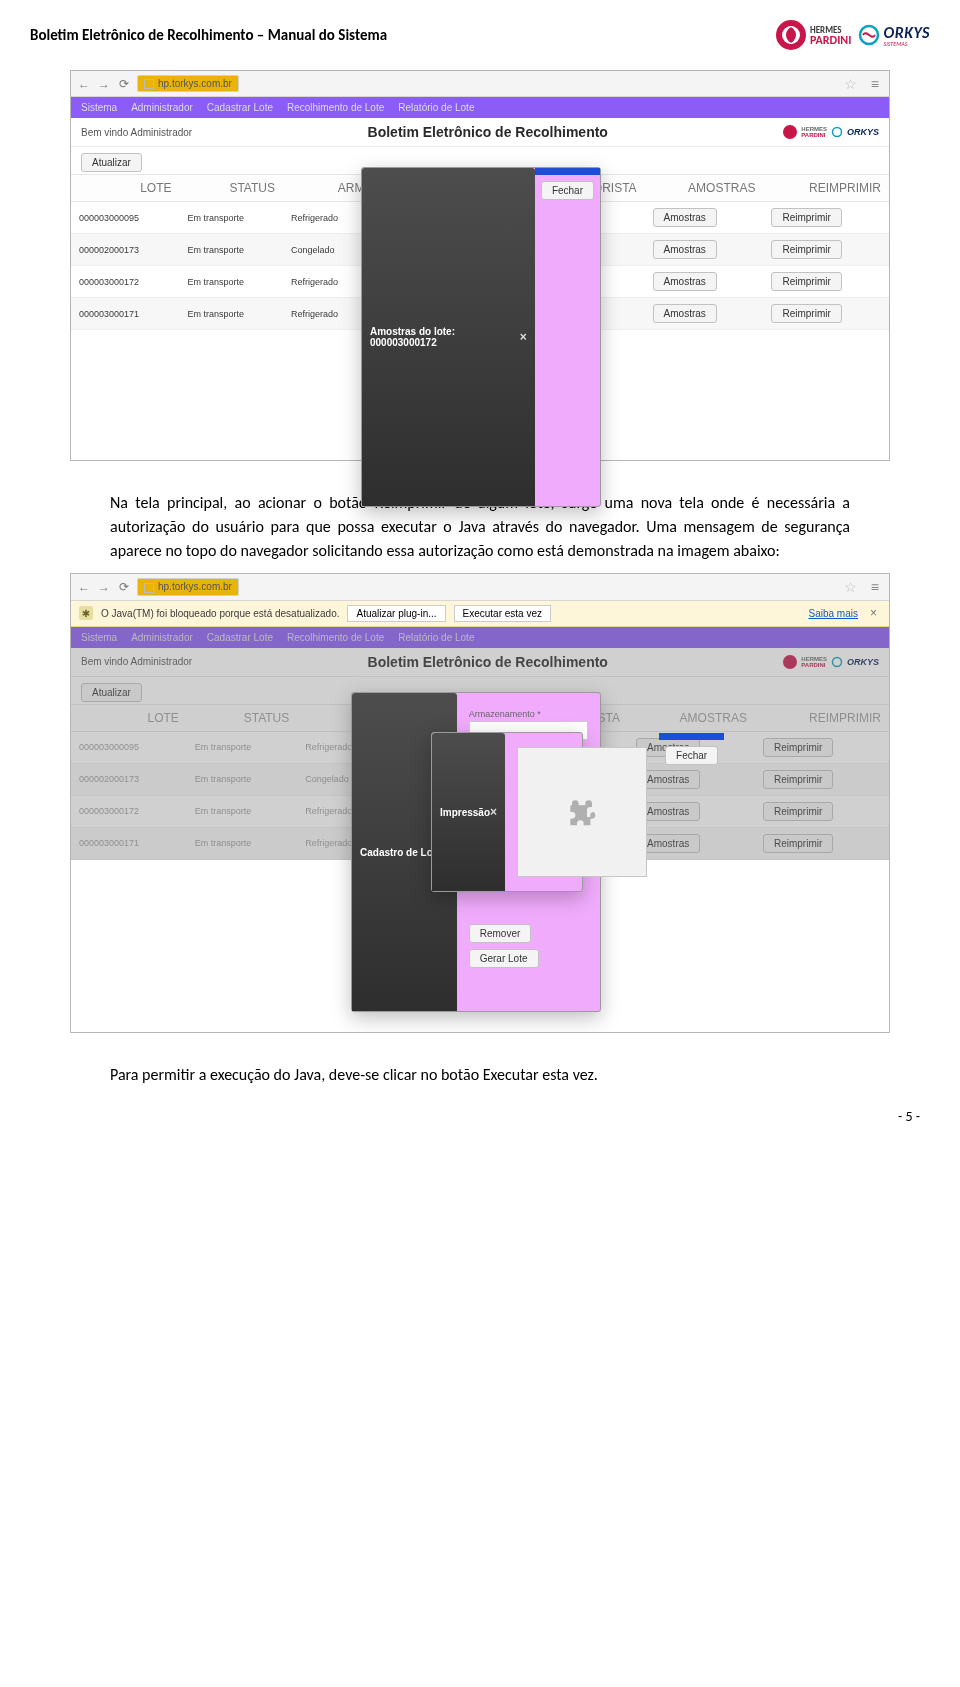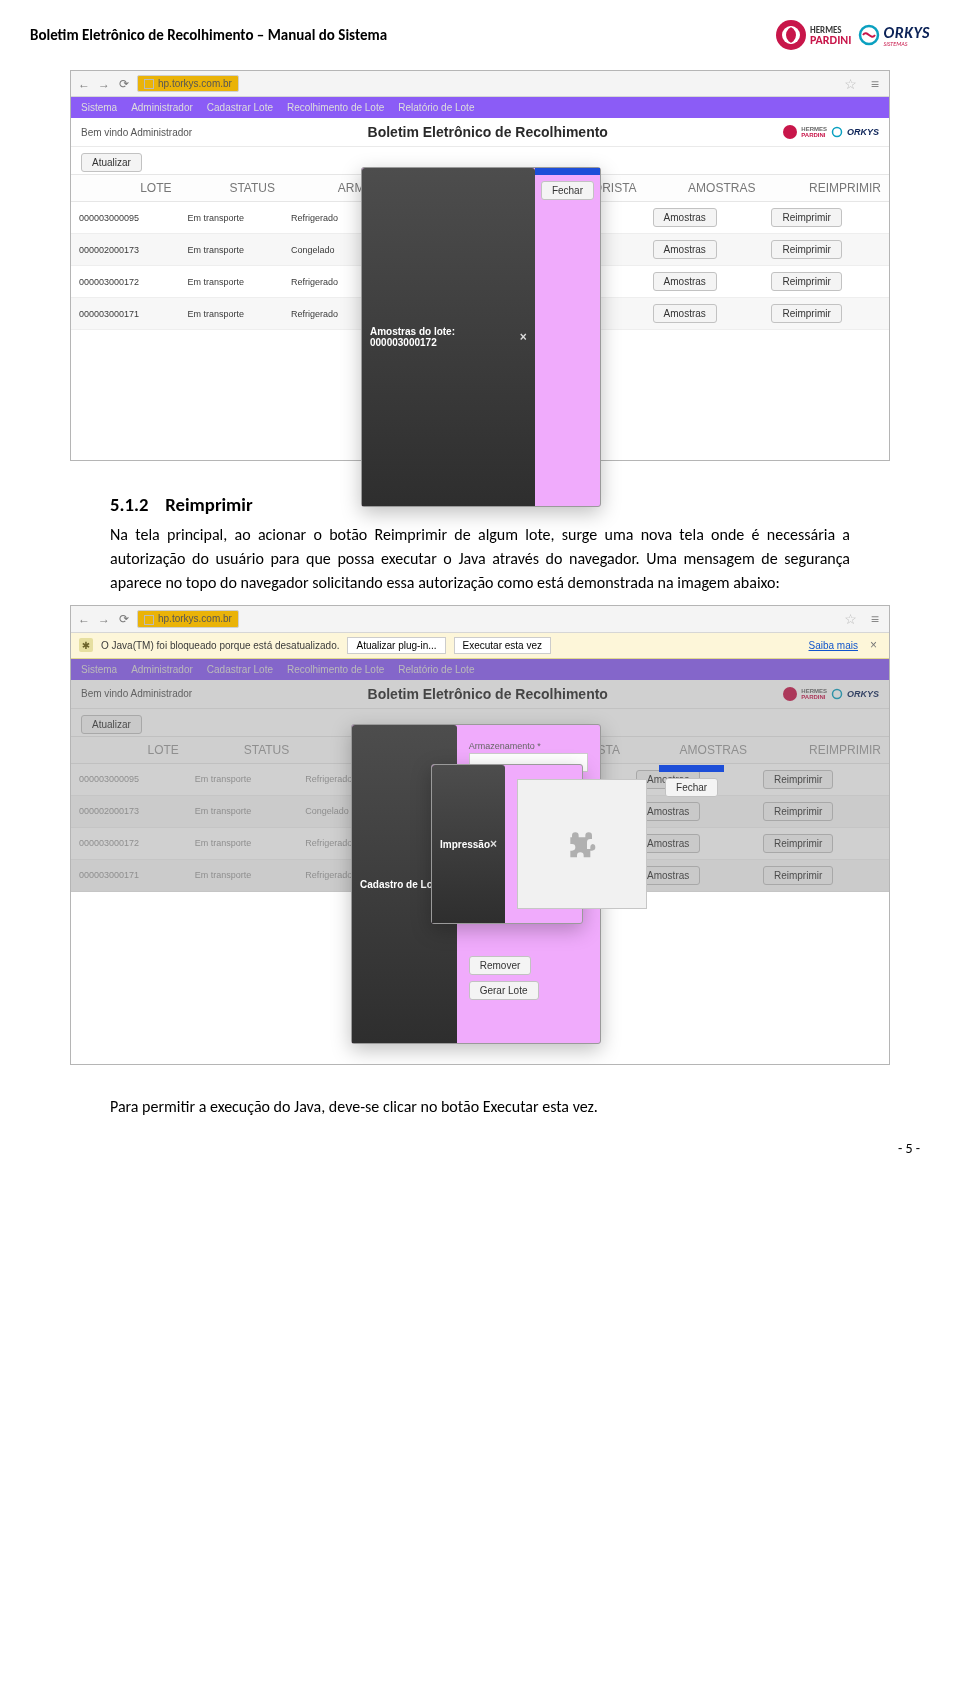--- a/index.html
+++ b/index.html
@@ -272,21 +272,20 @@
       <span>Amostras do lote: 000003000172</span>
       <span class="x">×</span>
     </div>
     <div class="dlg-foot">
       <button class="btn-sm">Fechar</button>
     </div>
   </div>
 </div>
 
 <div class="section">
-  <h3><span>5.1.2</span>&nbsp;&nbsp;&nbsp;&nbsp;<span>Reimprimir</span></h3>
   <p>Na tela principal, ao acionar o botão Reimprimir de algum lote, surge uma nova tela onde é necessária a autorização do usuário para que possa executar o Java através do navegador. Uma mensagem de segurança aparece no topo do navegador solicitando essa autorização como está demonstrada na imagem abaixo:</p>
 </div>
 
 <div class="shot shot2" style="margin-top:4px; height:460px; overflow:hidden;">
   <div class="chrome">
     <span class="nav-icon">←</span>
     <span class="nav-icon">→</span>
     <span class="nav-icon">⟳</span>
     <span class="omni"><span class="page-icn"></span><span>hp.torkys.com.br</span></span>
     <span class="spacer"></span>

